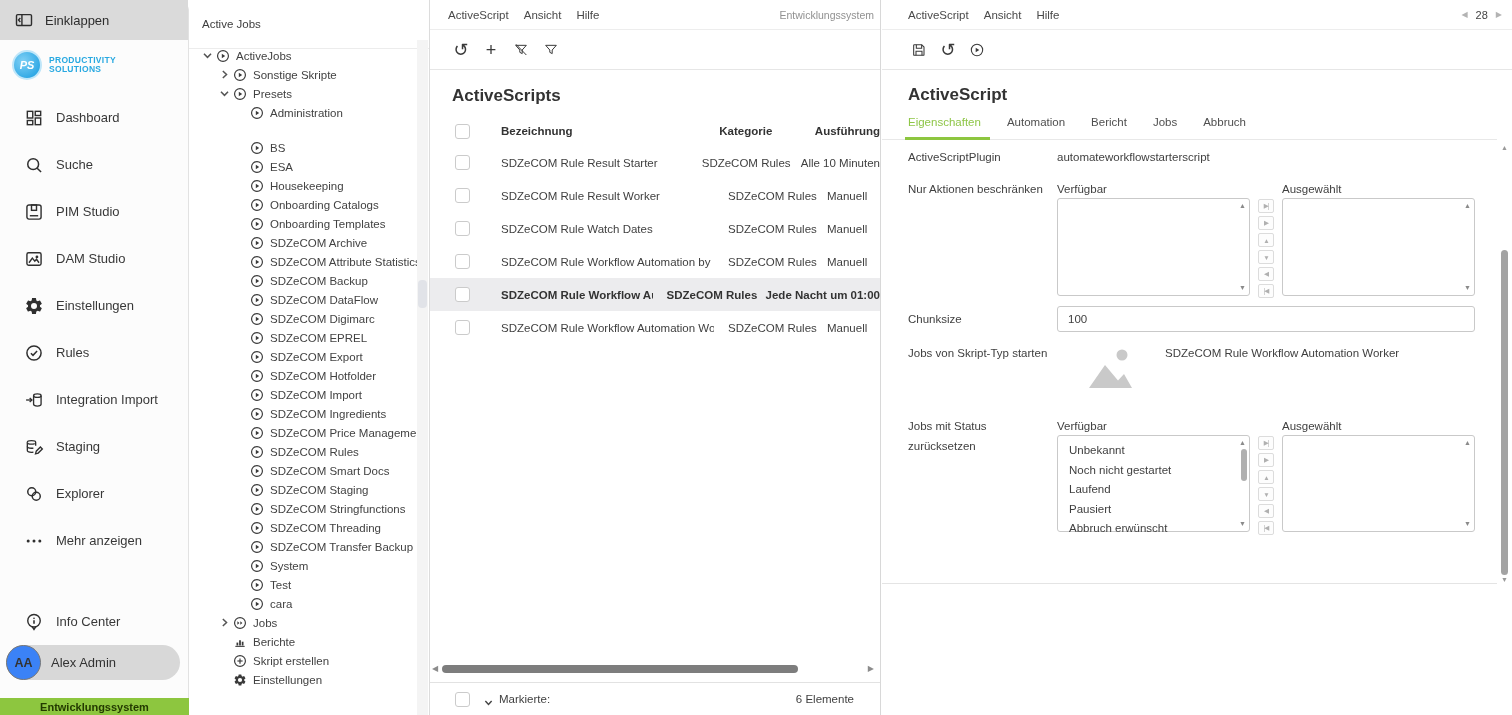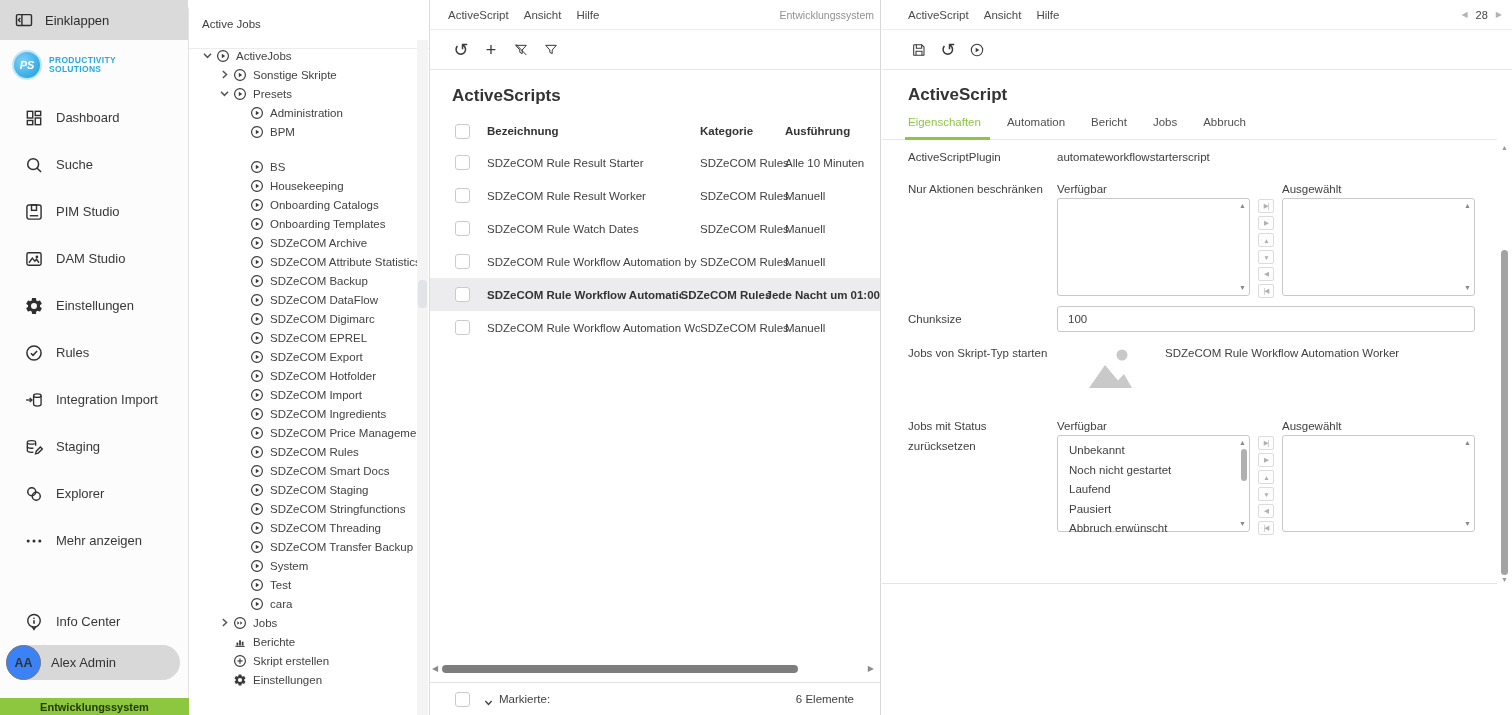--- a/index.html
+++ b/index.html
@@ -42,21 +42,21 @@
   .tbtn.txt { font-size:18px; font-weight:400; line-height:16px; }
   .h1 { font-size:17px; font-weight:700; color:#333; }
   .cb { width:15px; height:15px; border:1px solid #cbcbcb; border-radius:3px; background:#fff; flex:none; }
 
   
   .listpanel { position:absolute; left:430px; top:0; width:451px; height:715px; background:#fff; border-right:1px solid #d8d8d8; }
   .lp-menu { padding-left:18px; }
   .lp-env { margin-left:auto; padding-right:6px; font-size:10.5px; color:#919191; }
   .lp-tools { padding-left:22px; gap:12px; }
   .lp-title { position:absolute; left:22px; top:86px; }
-  .trow { position:absolute; left:0; right:0; display:flex; align-items:center; font-size:11.5px; color:#3f3f3f; }
+  .trow { position:absolute; left:0; right:0; display:flex; align-items:center; font-size:11.5px; color:#3f3f3f;gap:14px; }
   .thead { top:116px; height:30px; font-weight:700; color:#333; }
   .cell-check { width:57px; padding-left:25px; display:flex; align-items:center; flex:none; }
   .col-name { width:213px; overflow:hidden; white-space:nowrap; }
   .col-cat { width:85px; white-space:nowrap; }
   .col-exec { flex:1; white-space:nowrap; }
   .trow.sel { background:#ececee; font-weight:600; color:#333; }
   .hscroll { position:absolute; left:0; right:0; top:663px; height:12px; }
   .hs-arrow { position:absolute; top:1px; font-size:8px; color:#8c8c8c; }
   .hs-thumb { position:absolute; left:12px; top:2px; width:356px; height:8px; border-radius:4px; background:#7d7d7d; }
   .lfooter { position:absolute; left:0; right:0; top:682px; height:33px; border-top:1px solid #e2e2e2; display:flex; align-items:center; }
@@ -271,35 +271,35 @@
           <span>Presets</span>
         </div>
         <div class="tree-row" style="padding-left: 46px;">
           <span class="tree-chev"></span>
           <span class="tree-ic"><svg viewBox="0 0 24 24" fill="none" stroke="currentColor" stroke-width="2">
               <circle cx="12" cy="12" r="9.3"></circle>
               <path d="M10 8.2 15.8 12 10 15.8z" fill="currentColor" stroke="none"></path>
             </svg></span>
           <span>Administration</span>
         </div>
-        <div class="tree-row" style="padding-left: 46px;">
-          <span class="tree-chev"></span>
-          <span class="tree-ic"><svg viewBox="0 0 24 24" fill="none" stroke="currentColor" stroke-width="2">
-              <circle cx="12" cy="12" r="9.3"></circle>
-              <path d="M10 8.2 15.8 12 10 15.8z" fill="currentColor" stroke="none"></path>
-            </svg></span>
-          <span>BPM</span>
-        </div>
         <div class="tree-row" style="padding-left: 46px; margin-top: 16px;">
           <span class="tree-chev"></span>
           <span class="tree-ic"><svg viewBox="0 0 24 24" fill="none" stroke="currentColor" stroke-width="2">
               <circle cx="12" cy="12" r="9.3"></circle>
               <path d="M10 8.2 15.8 12 10 15.8z" fill="currentColor" stroke="none"></path>
             </svg></span>
           <span>BS</span>
+        </div>
+        <div class="tree-row" style="padding-left: 46px;">
+          <span class="tree-chev"></span>
+          <span class="tree-ic"><svg viewBox="0 0 24 24" fill="none" stroke="currentColor" stroke-width="2">
+              <circle cx="12" cy="12" r="9.3"></circle>
+              <path d="M10 8.2 15.8 12 10 15.8z" fill="currentColor" stroke="none"></path>
+            </svg></span>
+          <span>ESA</span>
         </div>
         <div class="tree-row" style="padding-left: 46px;">
           <span class="tree-chev"></span>
           <span class="tree-ic"><svg viewBox="0 0 24 24" fill="none" stroke="currentColor" stroke-width="2">
               <circle cx="12" cy="12" r="9.3"></circle>
               <path d="M10 8.2 15.8 12 10 15.8z" fill="currentColor" stroke="none"></path>
             </svg></span>
           <span>Housekeeping</span>
         </div>
         <div class="tree-row" style="padding-left: 46px;">

